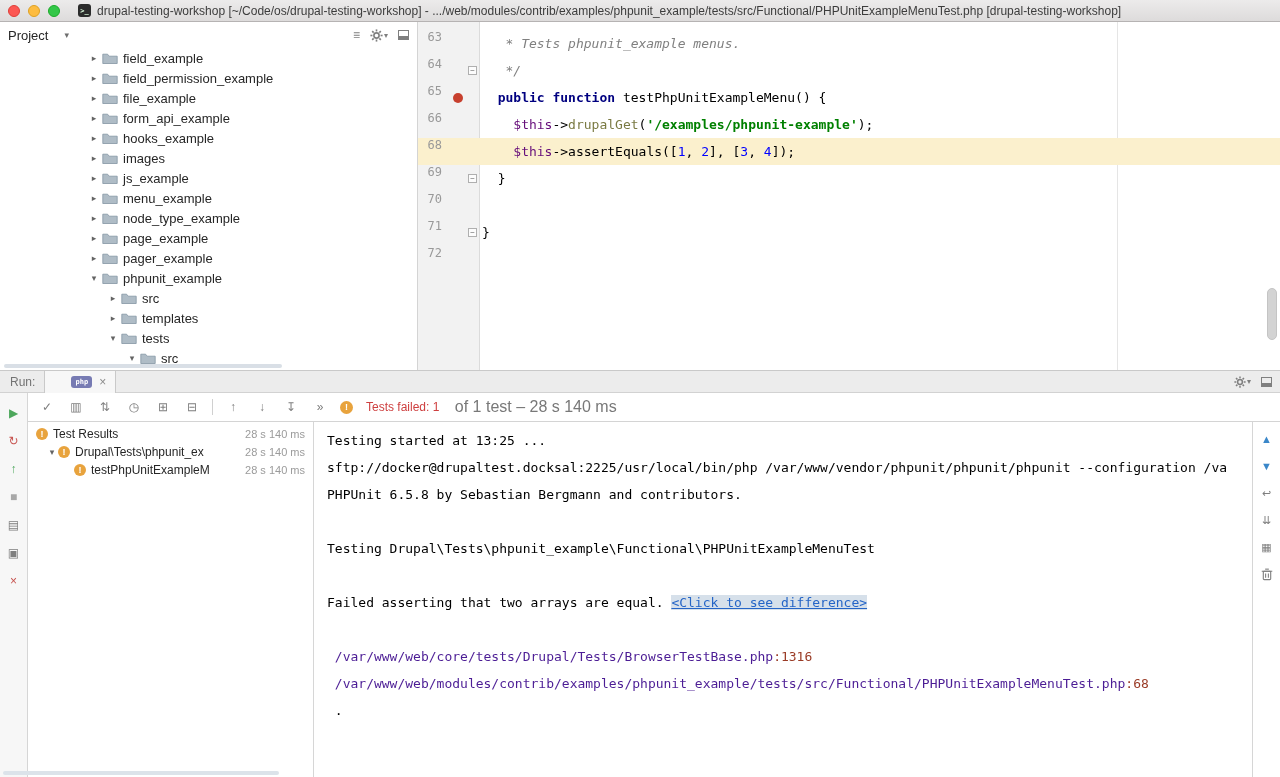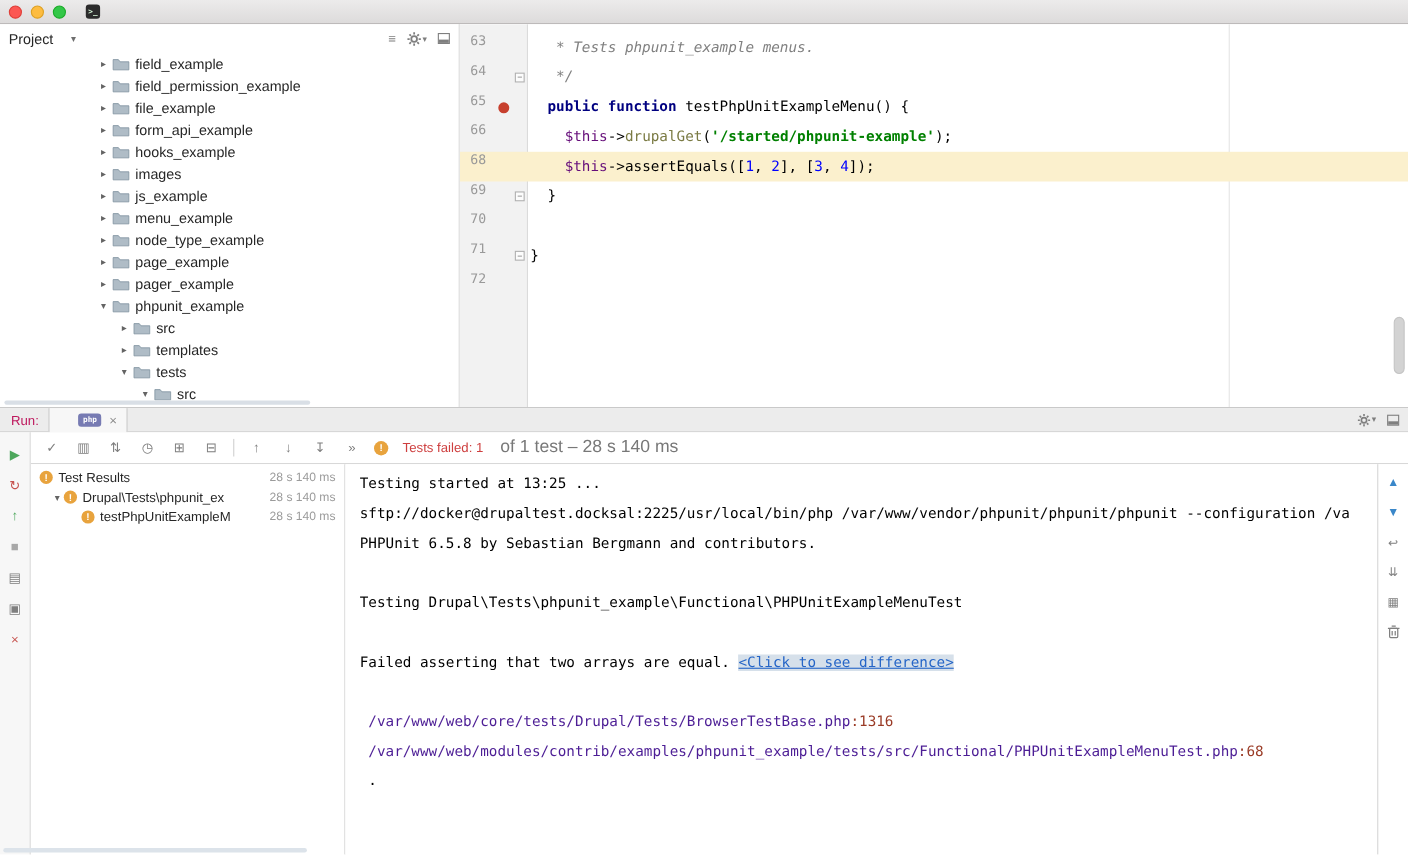--- a/index.html
+++ b/index.html
@@ -59,21 +59,21 @@
   .var { color:#660E7A; }
   .fn  { color:#7A7A43; }
   .depr { color:#7A7A43; text-decoration:line-through; background:#F5D867; }
   .ed-thumb { position:absolute; right:3px; top:266px; width:10px; height:52px;
     background:rgba(130,130,130,.35); border:1px solid #C4C4C4; border-radius:7px; }
 
   
   .run-panel { position:absolute; left:0; top:370px; width:1280px; height:407px; background:#fff; border-top:1px solid #C9C9C9; }
   .run-tabs { position:absolute; left:0; top:0; right:0; height:22px; background:#ECECEC;
     border-bottom:1px solid #D2D2D2; display:flex; align-items:center; }
-  .run-label { font-size:12px; color:#be185d; padding:0 9px 0 10px; }
+  .run-label { font-size:12px; color:#737373; padding:0 9px 0 10px; }
   .run-tab { height:22px; display:flex; align-items:center; gap:5px; padding:0 9px;
     background:#F7F7F7; border-left:1px solid #C9C9C9; border-right:1px solid #C9C9C9; }
   .php-badge { min-width:21px; height:12px; padding:0 2px; background:#777BB3; color:#fff; border-radius:3px;
     font:bold 7px "DejaVu Sans Mono",monospace; display:flex; align-items:center; justify-content:center;margin-left:17px; }
   .run-tab-title { font-size:12px; color:#262626; white-space:nowrap; }
   .tab-close { color:#8C8C8C; font-size:12px; margin-left:2px; }
   .tabs-spacer { flex:1; }
 
   .left-rail { position:absolute; left:0; top:22px; bottom:0; width:28px; background:#F7F7F7;
     border-right:1px solid #D6D6D6; display:flex; flex-direction:column; align-items:center; padding-top:11px; gap:10px; }
@@ -114,20 +114,21 @@
 </head>
 <body>
 
 <div class="app">
 
   <div class="titlebar">
     <span class="traffic t-close"></span>
     <span class="traffic t-min"></span>
     <span class="traffic t-max"></span>
     <span class="app-icon">&gt;_</span>
+    <span class="title-text">drupal-testing-workshop [~/Code/os/drupal-testing-workshop] - .../web/modules/contrib/examples/phpunit_example/tests/src/Functional/PHPUnitExampleMenuTest.php [drupal-testing-workshop]</span>
   </div>
 
   <div class="project-panel">
     <div class="project-header">
       <span class="ph-title">Project</span>
       <span class="ph-caret">▾</span>
       <span class="ph-spacer"></span>
       <span class="ph-icon">≡</span>
       <span class="ph-icon">
           <svg width="13" height="13" viewBox="0 0 16 16">
@@ -319,21 +320,21 @@
           <span class="gutter-cell">
             <span class="lnum">65</span>
             <span class="runmark"></span>
           </span>
           <span class="code"><span class="pln">  </span><span class="kw">public function</span><span class="pln"> testPhpUnitExampleMenu() {</span></span>
         </div>
         <div class="code-row">
           <span class="gutter-cell">
             <span class="lnum">66</span>
           </span>
-          <span class="code"><span class="pln">    </span><span class="var">$this</span><span class="pln">-&gt;</span><span class="fn">drupalGet</span><span class="pln">(</span><span class="str">'/started/phpunit-example'</span><span class="pln">);</span></span>
+          <span class="code"><span class="pln">    </span><span class="var">$this</span><span class="pln">-&gt;</span><span class="fn">drupalGet</span><span class="pln">(</span><span class="str">'/examples/phpunit-example'</span><span class="pln">);</span></span>
         </div>
         <div class="code-row hl">
           <span class="gutter-cell">
             <span class="lnum">68</span>
           </span>
           <span class="code"><span class="pln">    </span><span class="var">$this</span><span class="pln">-&gt;</span><span class="pln">assertEquals</span><span class="pln">([</span><span class="num">1</span><span class="pln">, </span><span class="num">2</span><span class="pln">], [</span><span class="num">3</span><span class="pln">, </span><span class="num">4</span><span class="pln">]);</span></span>
         </div>
         <div class="code-row">
           <span class="gutter-cell">
             <span class="lnum">69</span>

